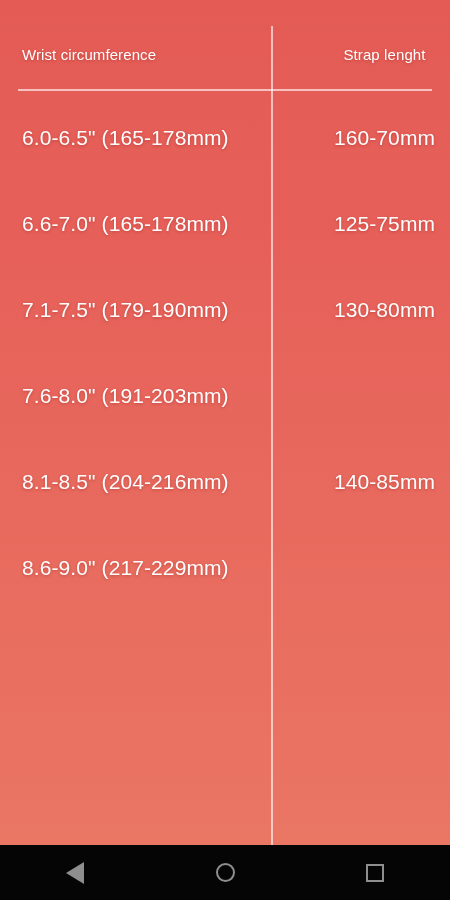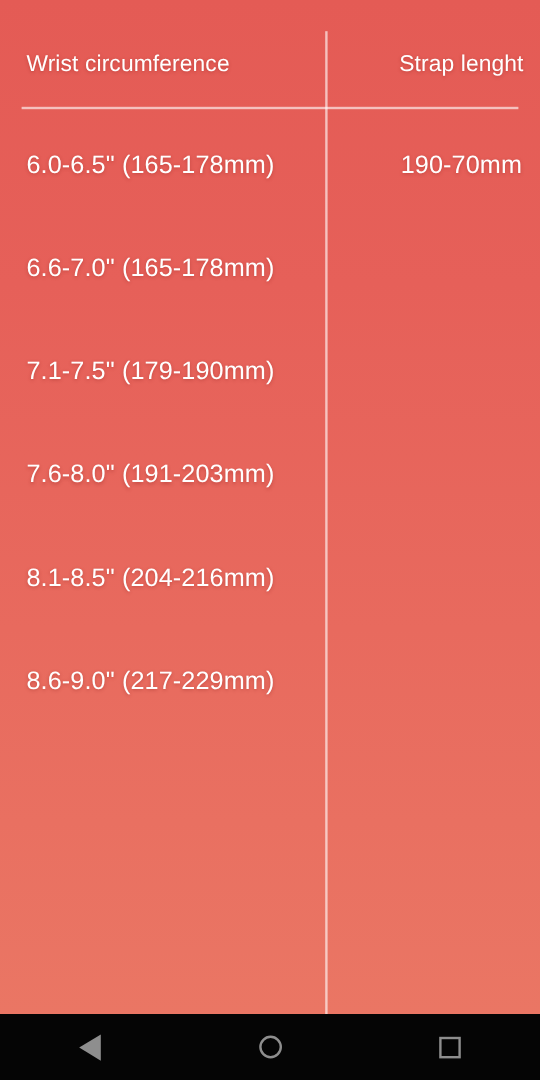--- a/index.html
+++ b/index.html
@@ -85,21 +85,21 @@
     color:#ffffff;
     text-shadow:0 1px 3px rgba(150,40,35,0.45);
     white-space:nowrap;
     padding-left:48px;
   }
 
   
   #header-row { top:34px; }
   #header-row .cell-left,
   #header-row .cell-right {
-    font-size:19px;
+    font-size:15px;
     font-weight:400;
     letter-spacing:0.1px;
   }
 
   
   .data-row .cell-left,
   .data-row .cell-right {
     font-size:21px;
     font-weight:400;
     letter-spacing:0.1px;
@@ -156,37 +156,40 @@
 
     <div id="table">
 
       <div class="row" id="header-row">
         <div class="cell-left">Wrist circumference</div>
         <div class="cell-right">Strap lenght</div>
       </div>
 
       <div class="row data-row" style="top:118px;">
         <div class="cell-left">6.0-6.5" (165-178mm)</div>
-        <div class="cell-right">190-70mm</div>
+        <div class="cell-right">160-70mm</div>
       </div>
 
       <div class="row data-row" style="top:204px;">
         <div class="cell-left">6.6-7.0" (165-178mm)</div>
+        <div class="cell-right">125-75mm</div>
       </div>
 
       <div class="row data-row" style="top:290px;">
         <div class="cell-left">7.1-7.5" (179-190mm)</div>
+        <div class="cell-right">130-80mm</div>
       </div>
 
       <div class="row data-row" style="top:376px;">
         <div class="cell-left">7.6-8.0" (191-203mm)</div>
       </div>
 
       <div class="row data-row" style="top:462px;">
         <div class="cell-left">8.1-8.5" (204-216mm)</div>
+        <div class="cell-right">140-85mm</div>
       </div>
 
       <div class="row data-row" style="top:548px;">
         <div class="cell-left">8.6-9.0" (217-229mm)</div>
       </div>
 
     </div>
   </div>
 
   <div id="nav-bar">

